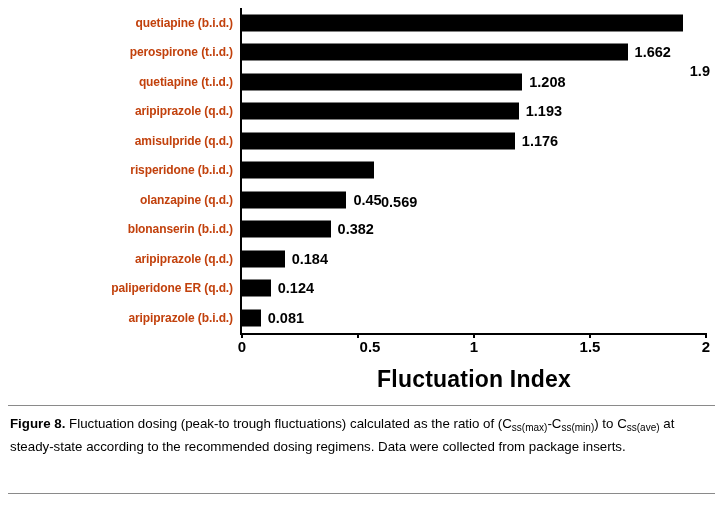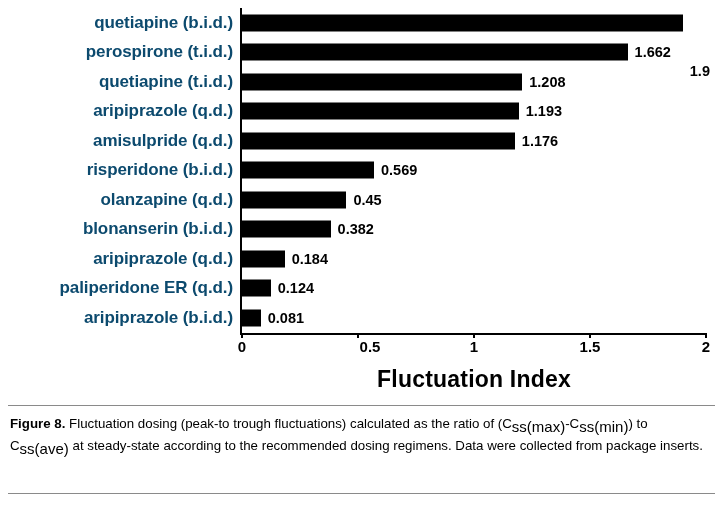--- a/index.html
+++ b/index.html
@@ -85,24 +85,24 @@
     width: 690px;
     display: flex;
     align-items: center;
   }
 
   .row-label {
     position: absolute;
     left: 0;
     width: 215px;
     text-align: right;
-    font-size: 17px;
+    font-size: 12px;
     font-weight: bold;
     letter-spacing: -0.1px;
-    color: #0c4a6e;
+    color: #c2410c;
     white-space: nowrap;
   }
 
   .bar {
     position: absolute;
     left: 224px;
     height: 17px;
     background: #000000;
     top: 50%;
     transform: translateY(-50%);
@@ -169,21 +169,21 @@
     left: 10px;
     top: 414px;
     width: 700px;
     font-size: 13.3px;
     line-height: 19.5px;
     color: #000;
     text-align: left;
   }
   .caption b { font-weight: bold; }
   .caption sub {
-    font-size: 15px;
+    font-size: 10px;
     vertical-align: -0.25em;
   }
 </style>
 </head>
 <body>
 
 <div id="figure">
 
   <div class="chart-area">
     <div class="plot-wrap">
@@ -214,21 +214,21 @@
             <div class="bar-value" style="left: 507.776px;">1.193</div>
           </div>
           <div class="row" style="top: 118px;">
             <div class="row-label">amisulpride (q.d.)</div>
             <div class="bar" style="width: 272.832px; background: rgb(0, 0, 0);"></div>
             <div class="bar-value" style="left: 503.832px;">1.176</div>
           </div>
           <div class="row" style="top: 147.5px;">
             <div class="row-label">risperidone (b.i.d.)</div>
             <div class="bar" style="width: 132.008px; background: rgb(0, 0, 0);"></div>
-            <div class="bar-value" style="left: 363.008px;">0.569</div>
+            <div class="bar-value" style="left: 363.008px; margin-top: 32px;">0.569</div>
           </div>
           <div class="row" style="top: 177px;">
             <div class="row-label">olanzapine (q.d.)</div>
             <div class="bar" style="width: 104.4px; background: rgb(0, 0, 0);"></div>
             <div class="bar-value" style="left: 335.4px;">0.45</div>
           </div>
           <div class="row" style="top: 206.5px;">
             <div class="row-label">blonanserin (b.i.d.)</div>
             <div class="bar" style="width: 88.624px; background: rgb(0, 0, 0);"></div>
             <div class="bar-value" style="left: 319.624px;">0.382</div>

